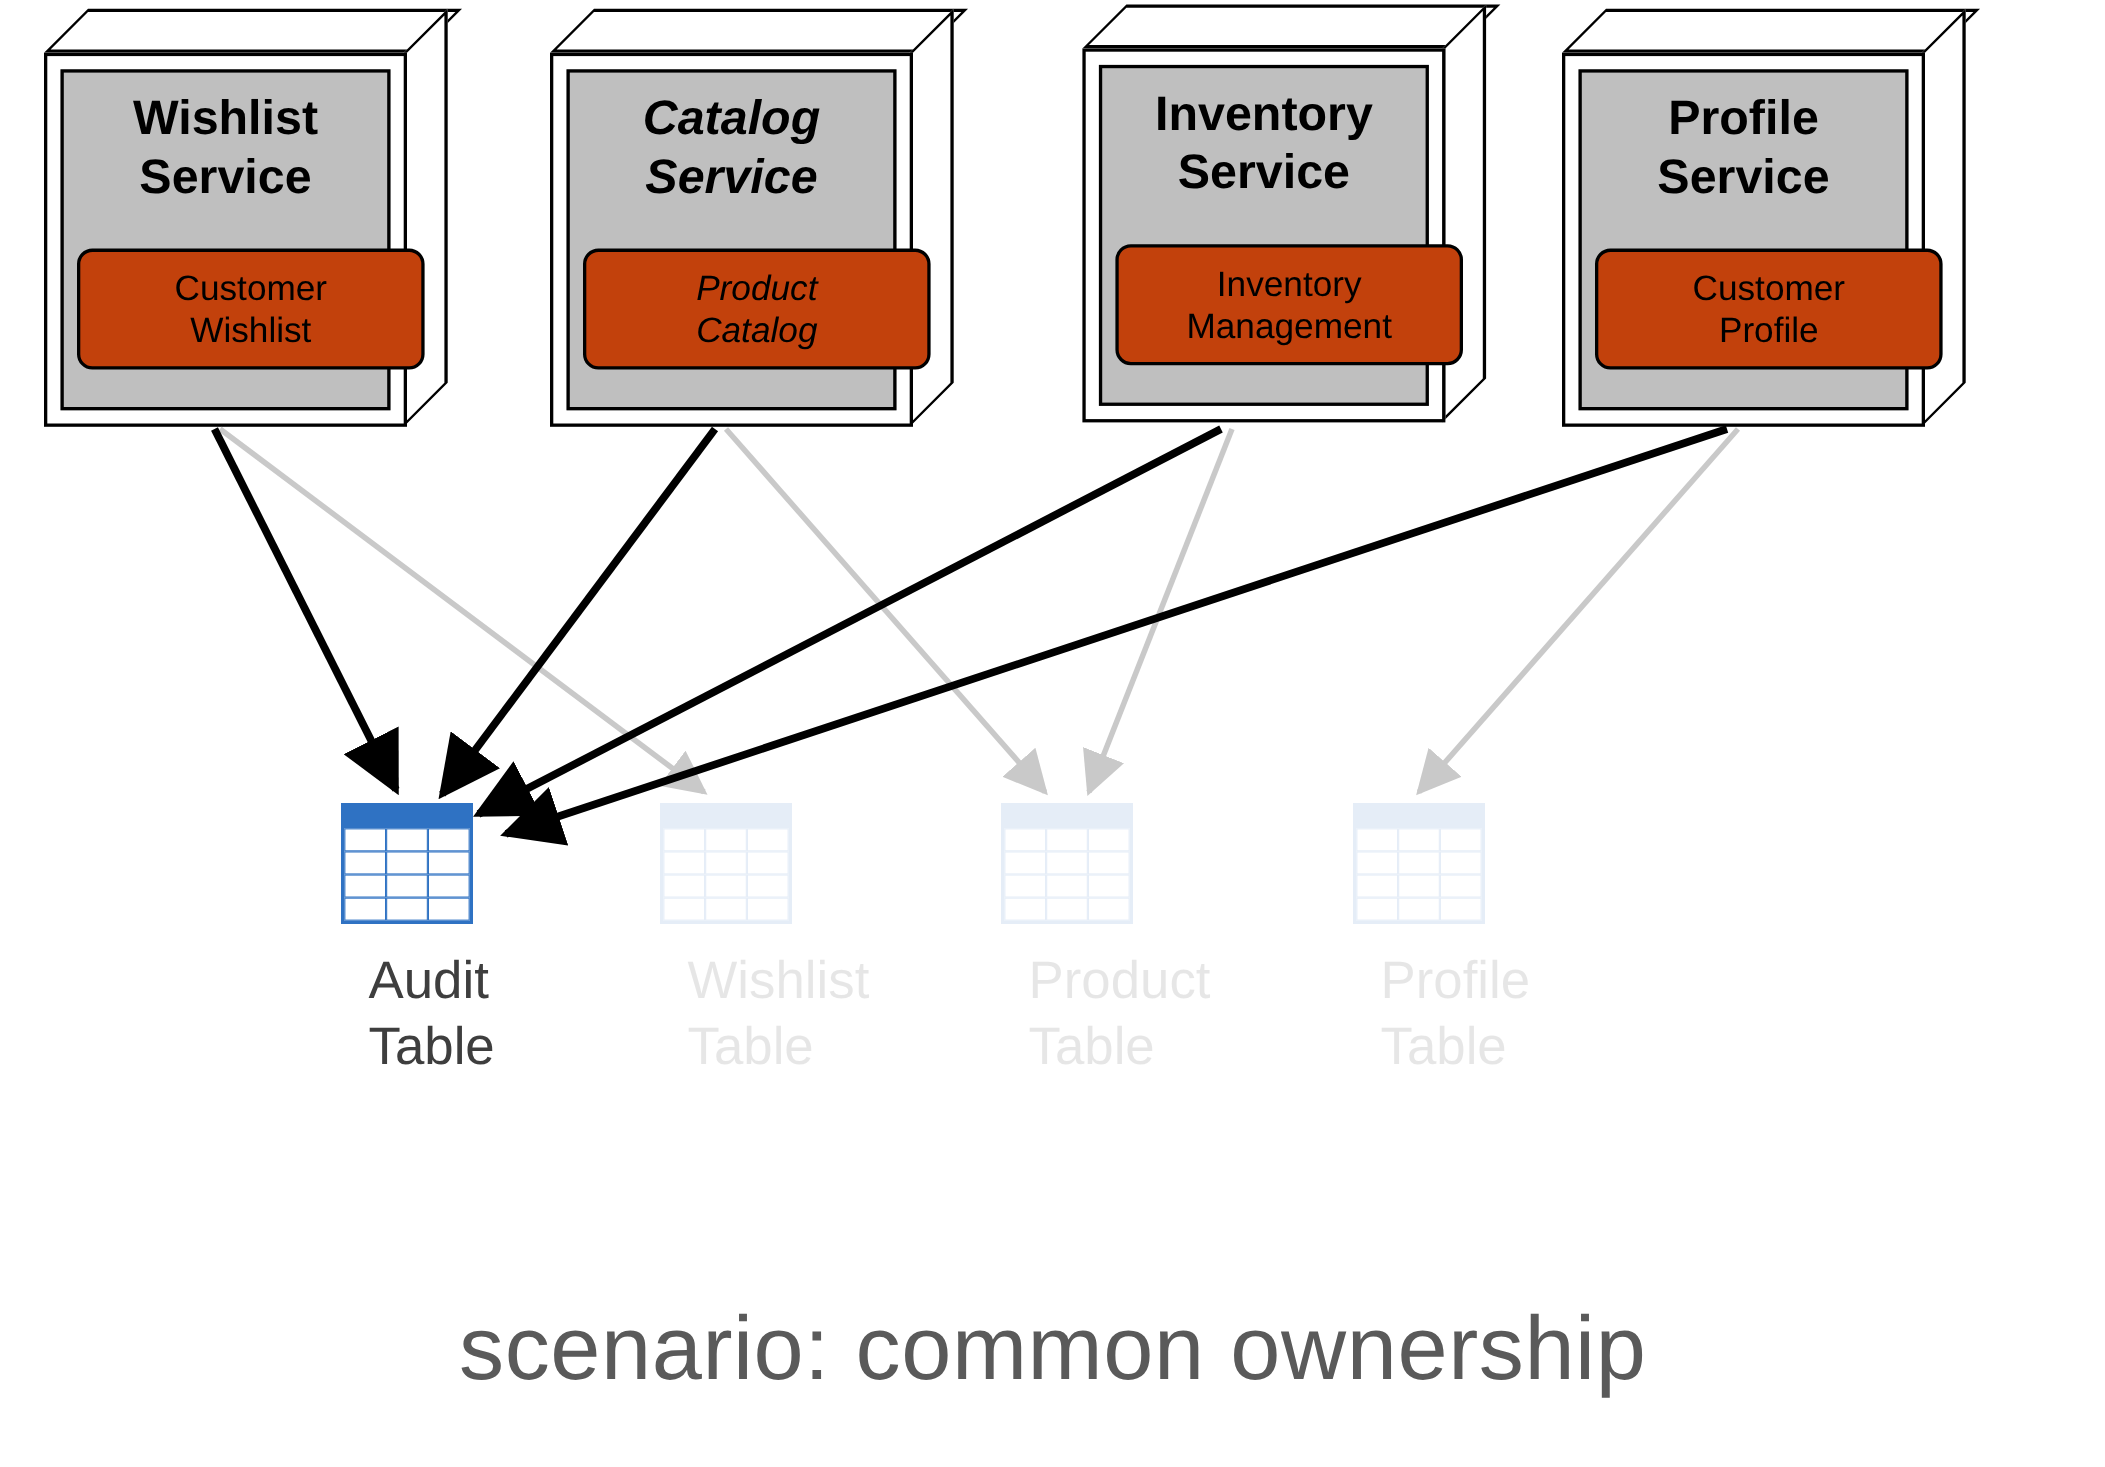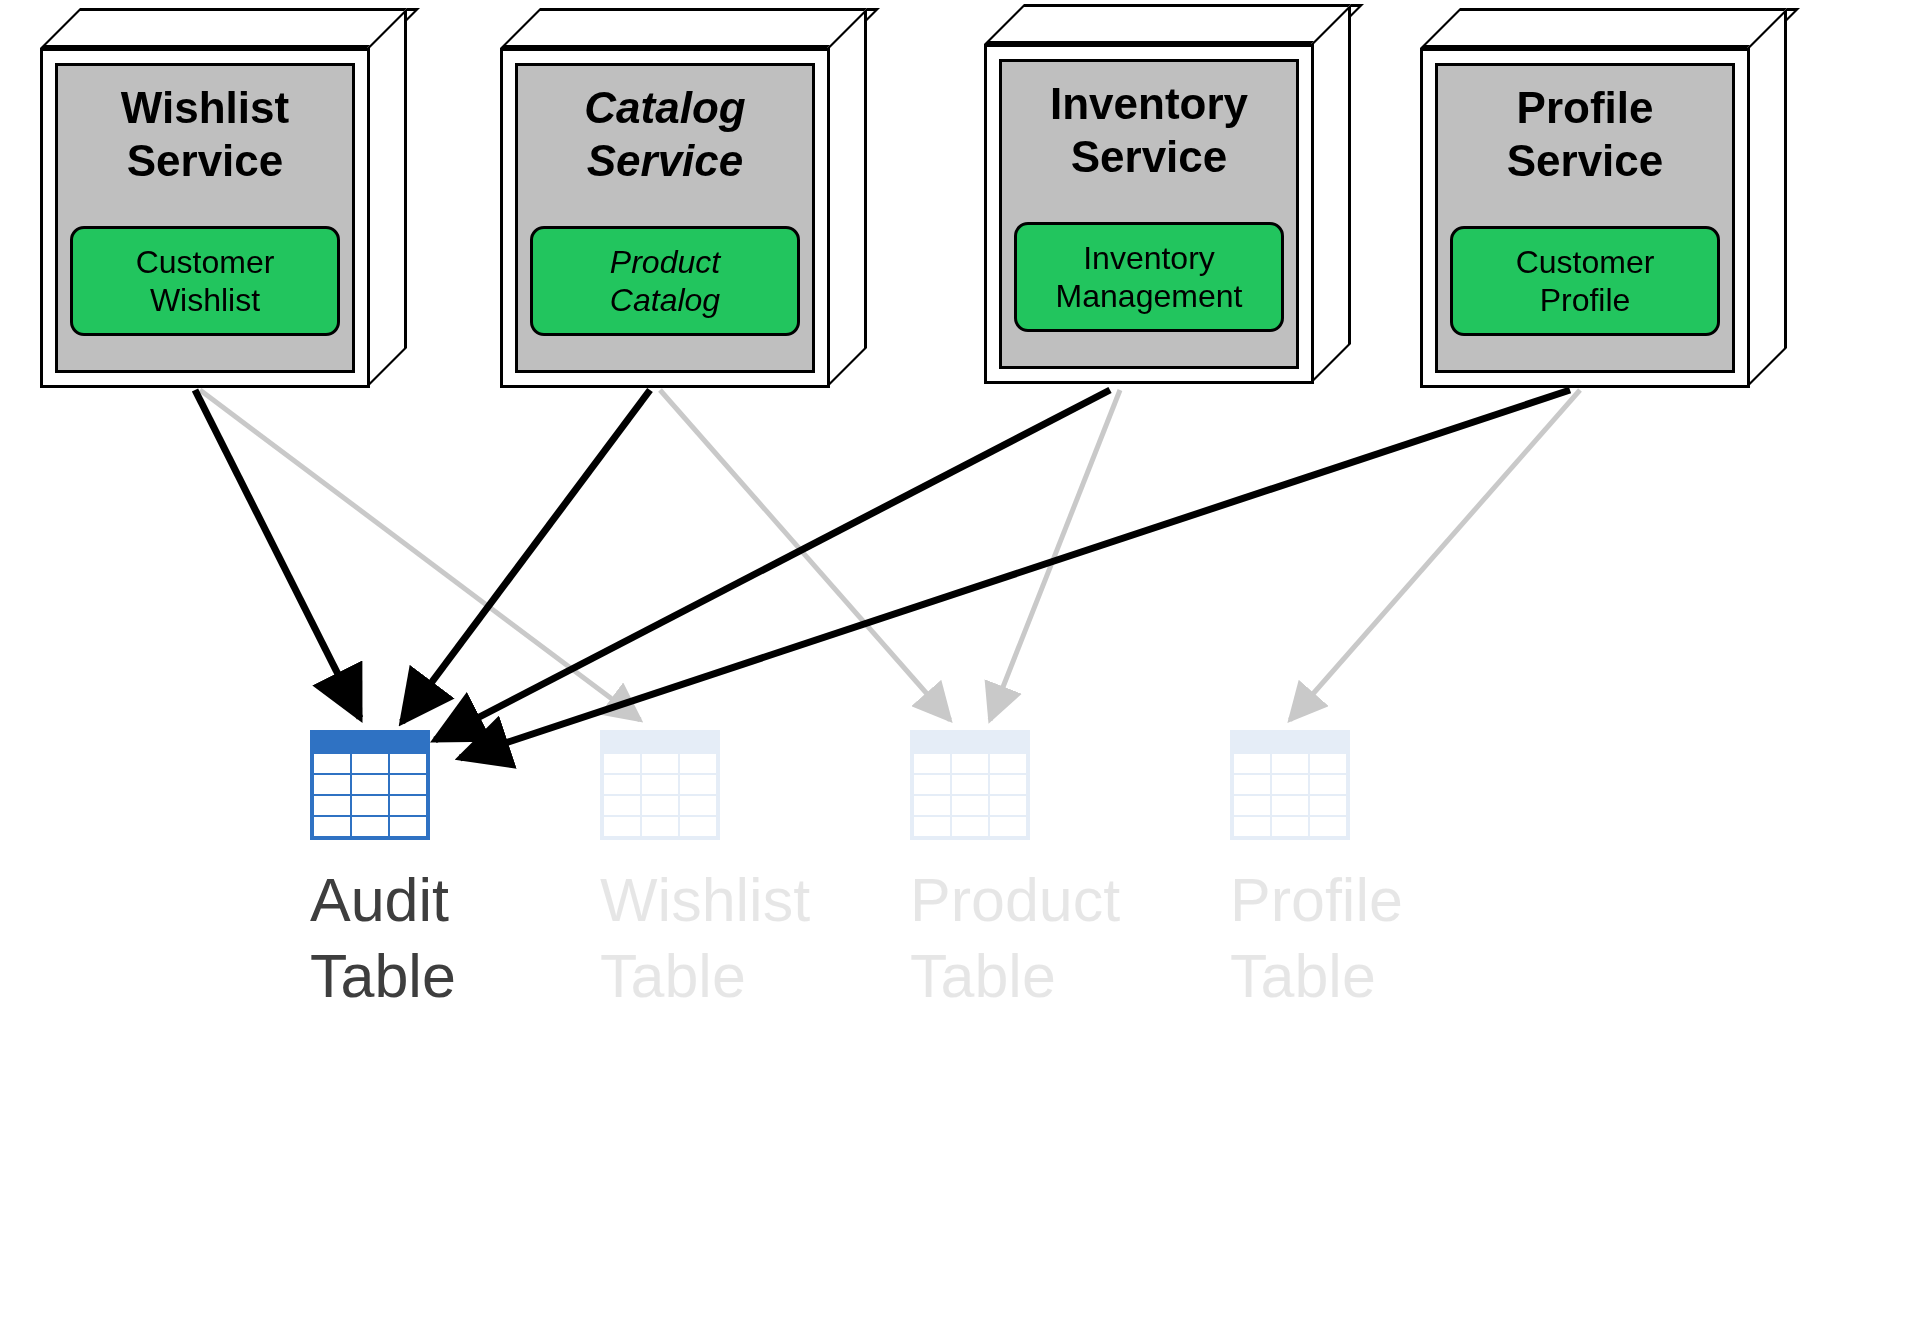--- a/index.html
+++ b/index.html
@@ -65,23 +65,23 @@
   }
   .svc-title {
     font-size: 44px;
     font-weight: 700;
     line-height: 1.2;
     color: #000;
   }
   .svc-module {
     left: 30px;
     top: 218px;
-    width: 270px;
+    width: 316px;
     height: 110px;
-    background: #22c55e;
+    background: #c2410c;
     border: 3px solid #000;
     border-radius: 14px;
     box-sizing: border-box;
     display: flex;
     align-items: center;
     justify-content: center;
   }
   .svc-module-label {
     font-size: 32px;
     line-height: 1.2;
@@ -116,24 +116,25 @@
     background: #fff;
     display: grid;
     grid-template-columns: repeat(3, 1fr);
     grid-template-rows: repeat(4, 1fr);
   }
   .tbl .grid div {
     border: 1.5px solid var(--tbl-dark, #2f72c3);
   }
   .table-label {
     margin-top: 22px;
-    font-size: 61px;
+    font-size: 48px;
     line-height: 1.25;
     color: #3e3e3e;
     font-weight: 400;
+    margin-left: 25px;
   }
   .faded { opacity: 0.12; }
 
   
   svg.arrows {
     position: absolute;
     left: 0; top: 0;
     width: 1914px;
     height: 1334px;
     pointer-events: none;
@@ -321,14 +322,15 @@
           <div></div>
           <div></div>
           <div></div>
         </div>
     </div>
     <div class="table-label">
       <span>Profile</span><br><span>Table</span>
     </div>
   </div>
 
+  <div class="caption">scenario: common ownership</div>
 
 </div>
 
 </body></html>

